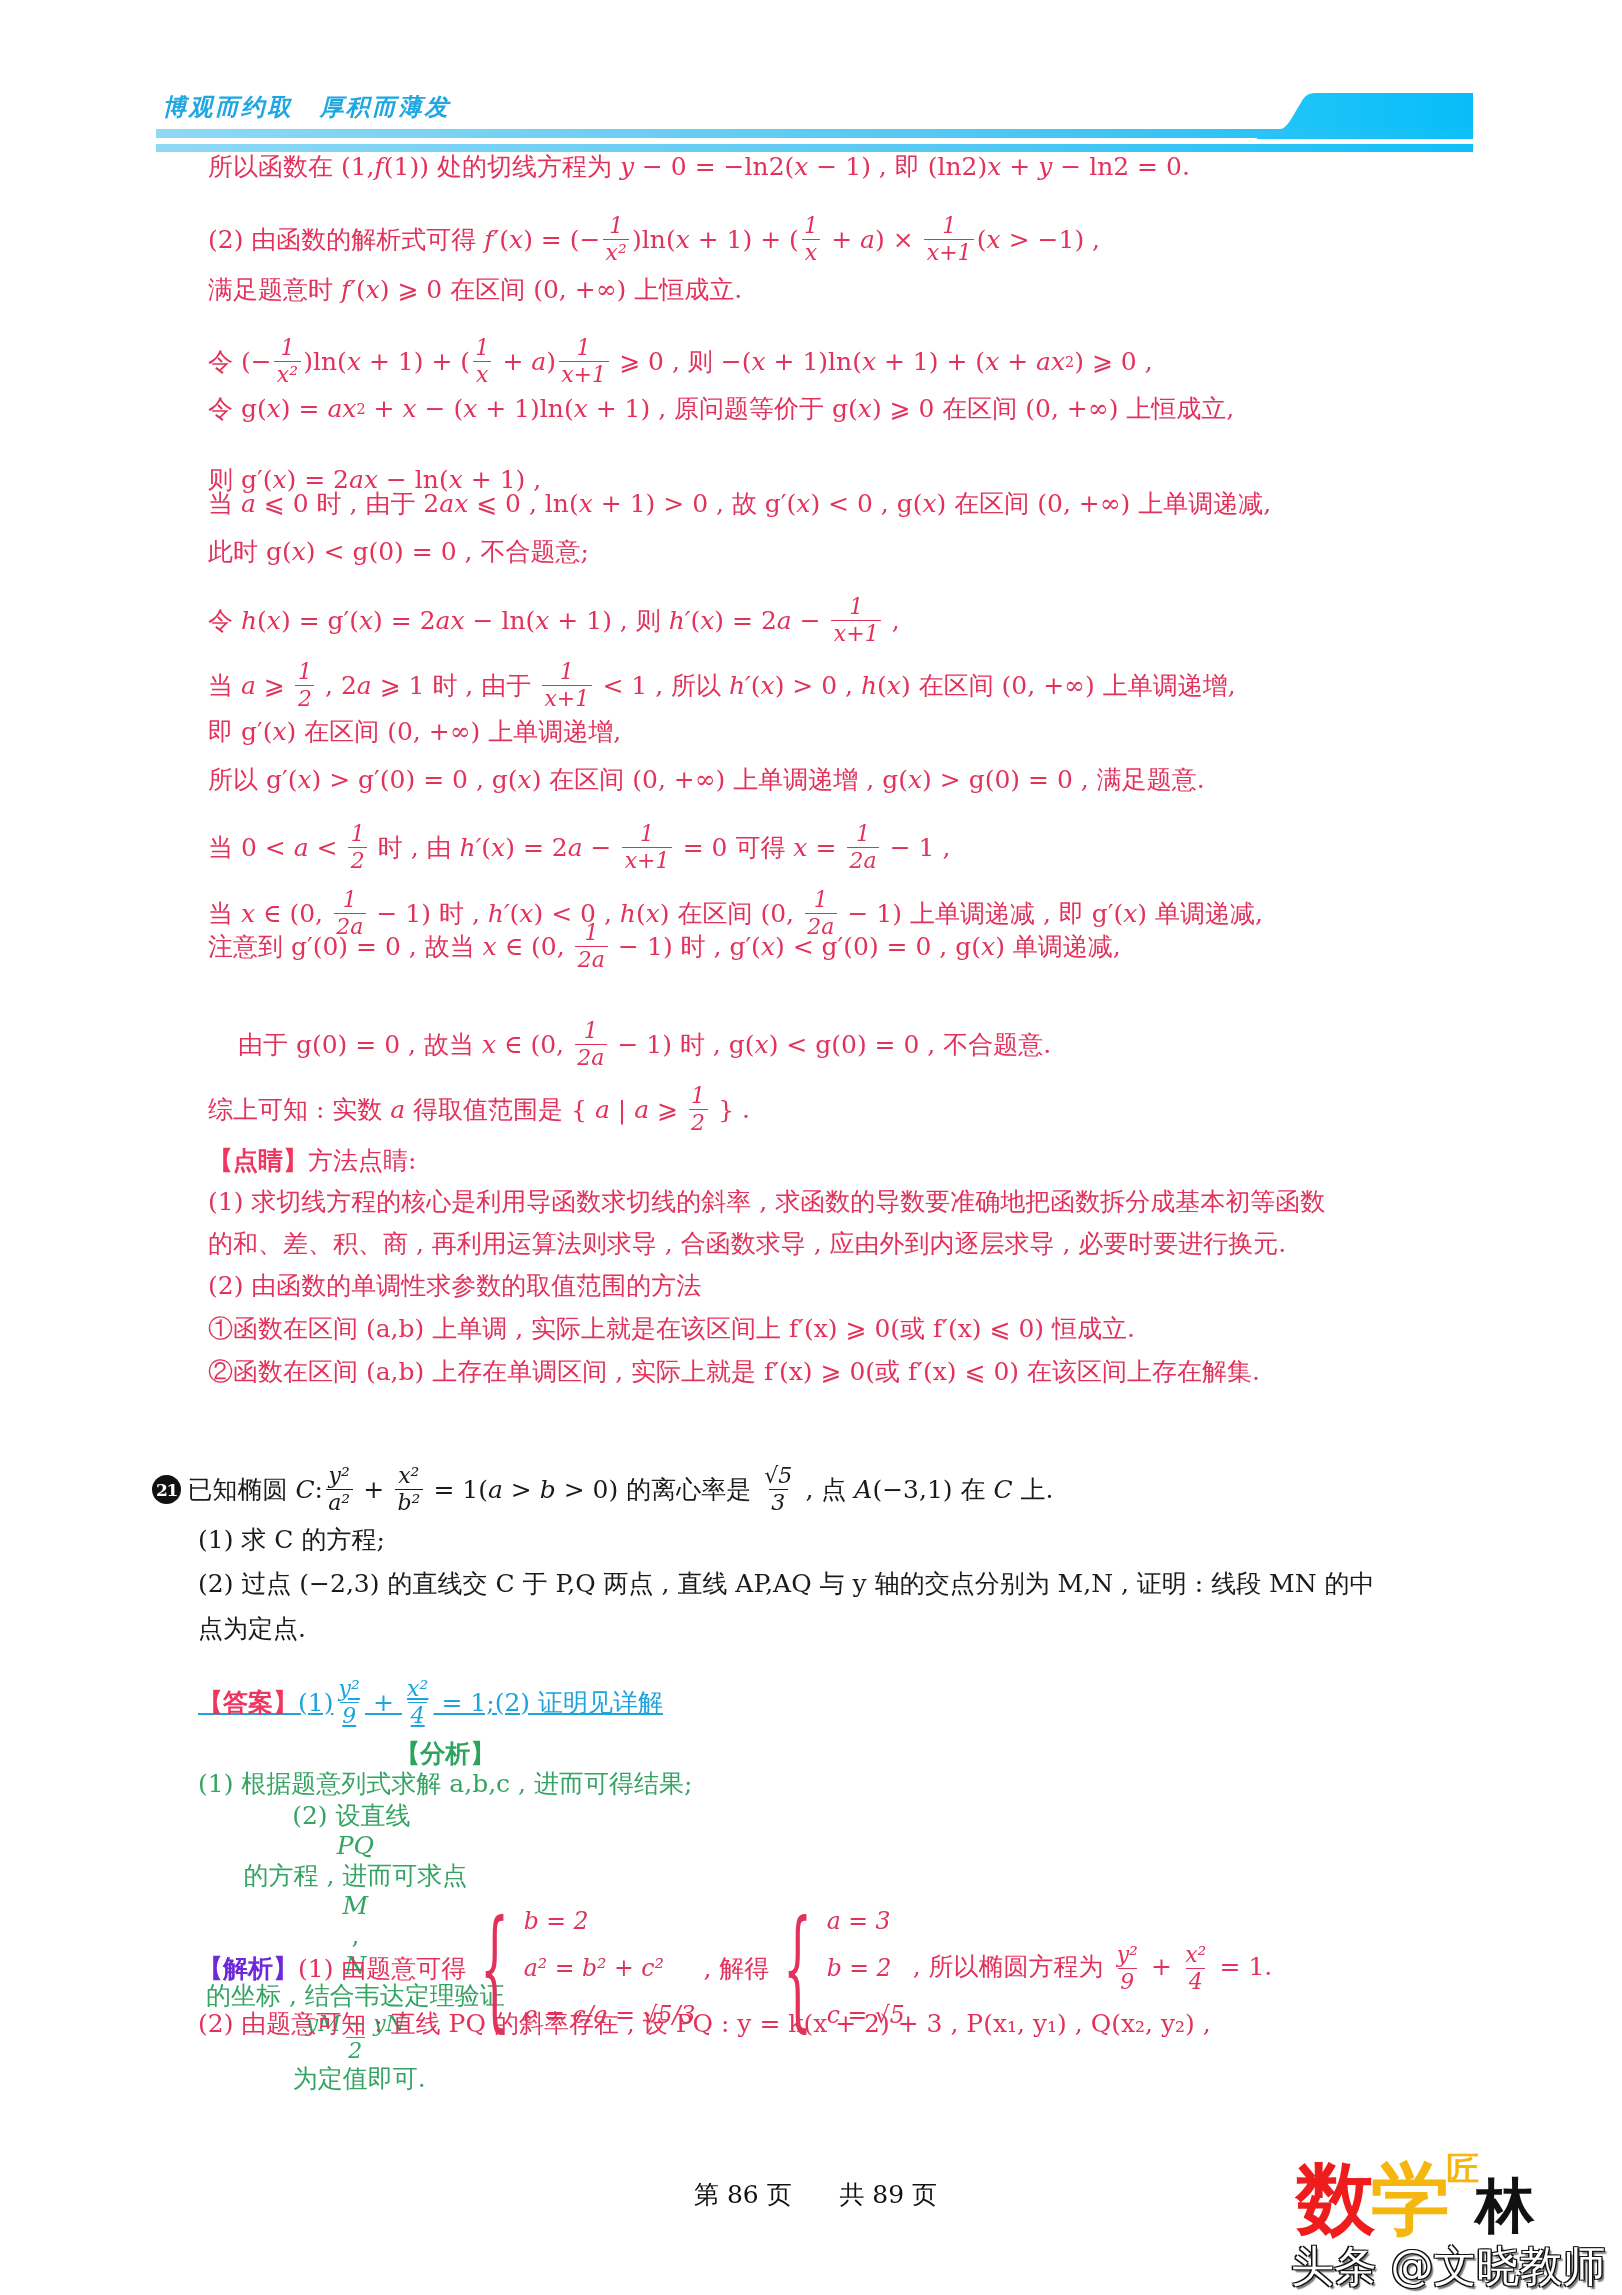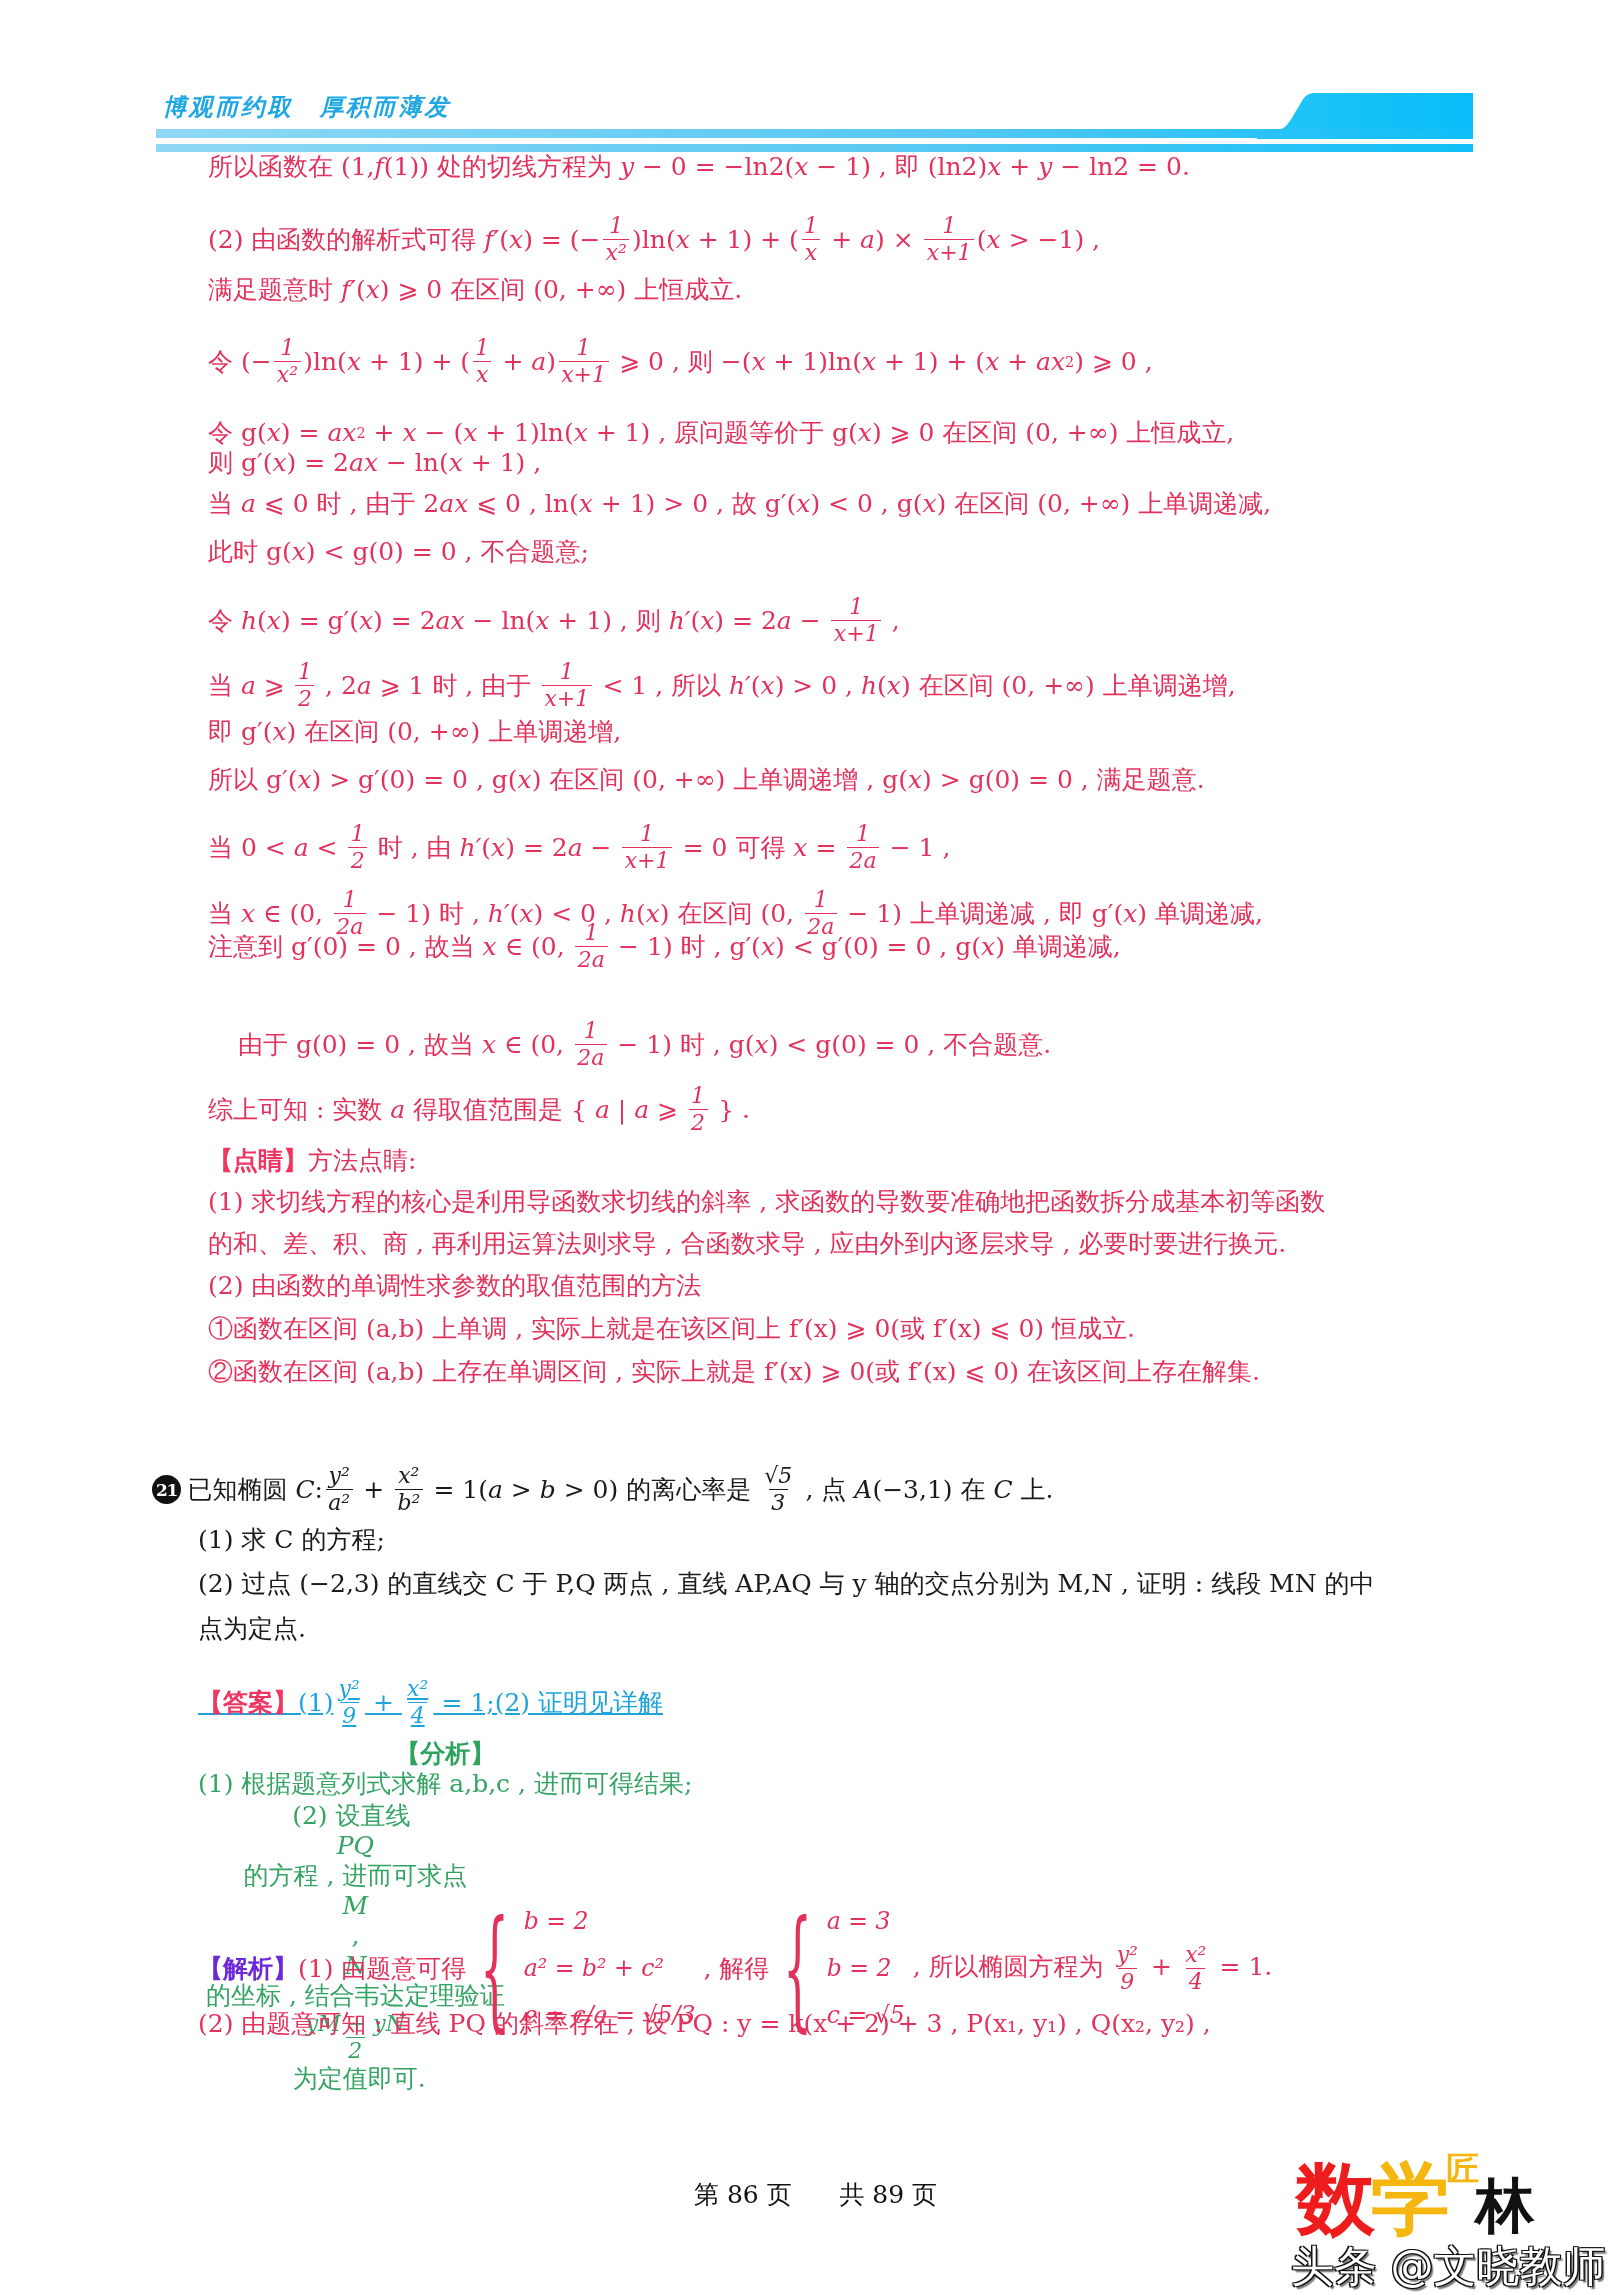--- a/index.html
+++ b/index.html
@@ -150,37 +150,37 @@
         <span class="m">x</span>
         <span class="t"> + 1)ln(</span>
         <span class="m">x</span>
         <span class="t"> + 1) + (</span>
         <span class="m">x</span>
         <span class="t"> + </span>
         <span class="m">ax</span>
         <span class="sup">2</span>
         <span class="t">) ⩾ 0 ,</span>
       </div>
-      <div class="line sol" style="left: 208px; top: 394px; margin-top: 24px;">
+      <div class="line sol" style="left: 208px; top: 394px;">
         <span class="t">令 g(</span>
         <span class="m">x</span>
         <span class="t">) = </span>
         <span class="m">ax</span>
         <span class="sup">2</span>
         <span class="t"> + </span>
         <span class="m">x</span>
         <span class="t"> − (</span>
         <span class="m">x</span>
         <span class="t"> + 1)ln(</span>
         <span class="m">x</span>
         <span class="t"> + 1) , 原问题等价于 g(</span>
         <span class="m">x</span>
         <span class="t">) ⩾ 0 在区间 (0, +∞) 上恒成立,</span>
       </div>
-      <div class="line sol" style="left: 208px; top: 448px;">
+      <div class="line sol" style="left: 208px; top: 465px;">
         <span class="t">则 g′(</span>
         <span class="m">x</span>
         <span class="t">) = 2</span>
         <span class="m">ax</span>
         <span class="t"> − ln(</span>
         <span class="m">x</span>
         <span class="t"> + 1) ,</span>
       </div>
       <div class="line sol" style="left: 208px; top: 489px;">
         <span class="t">当 </span>

